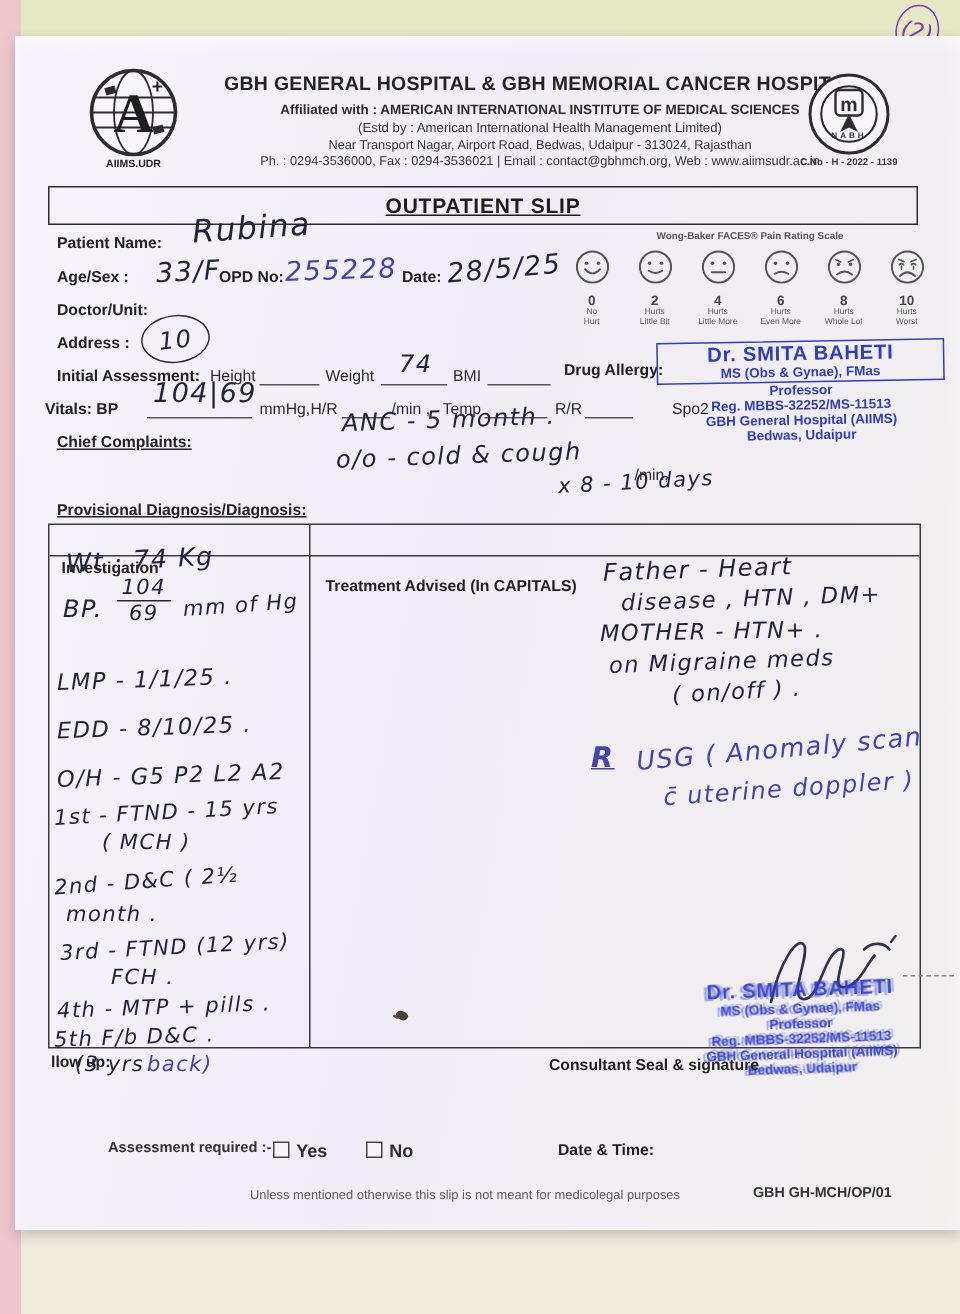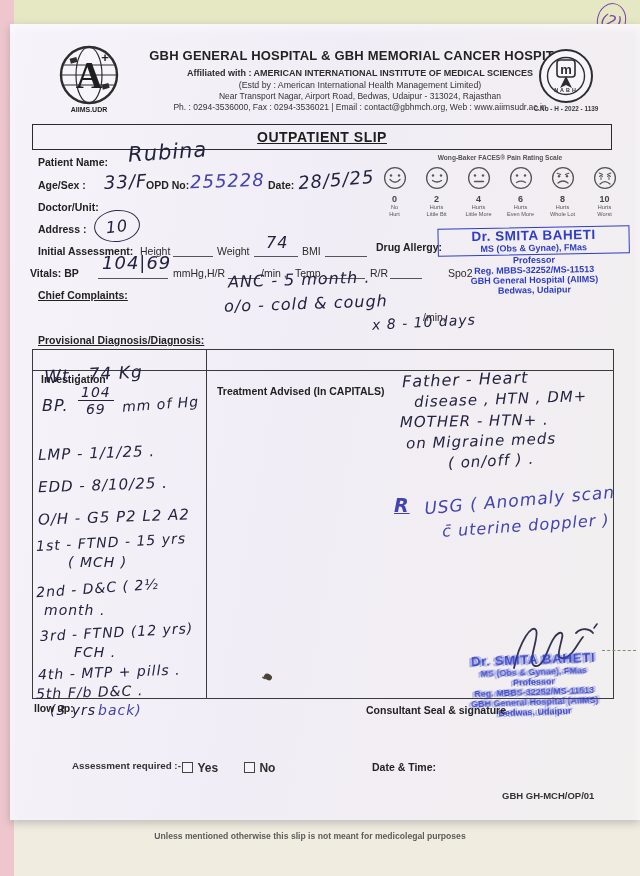--- a/index.html
+++ b/index.html
@@ -283,17 +283,17 @@
     <span class="a" style="left:172px;top:734px;">
       <span class="chk"></span>
       <span style="font-size:12px;font-weight:bold;color:#2e2e2e;">Yes</span>
     </span>
     <span class="a" style="left:234px;top:734px;">
       <span class="chk"></span>
       <span style="font-size:12px;font-weight:bold;color:#2e2e2e;">No</span>
     </span>
     <span class="a lbl" style="left:362px;top:737px;">Date &amp; Time:</span>
 
-    <span class="a" style="left:100px;top:807px;width:400px;text-align:center;font-size:8.6px;color:#5c5c5c;font-weight:bold;">Unless mentioned otherwise this slip is not meant for medicolegal purposes</span>
+    <span class="a" style="left:100px;top:767px;width:400px;text-align:center;font-size:8.6px;color:#5c5c5c;">Unless mentioned otherwise this slip is not meant for medicolegal purposes</span>
     <span class="a" style="left:492px;top:766px;font-size:9.5px;font-weight:bold;color:#333;">GBH GH-MCH/OP/01</span>
 
   </div>
 </div>
 
 </body></html>

